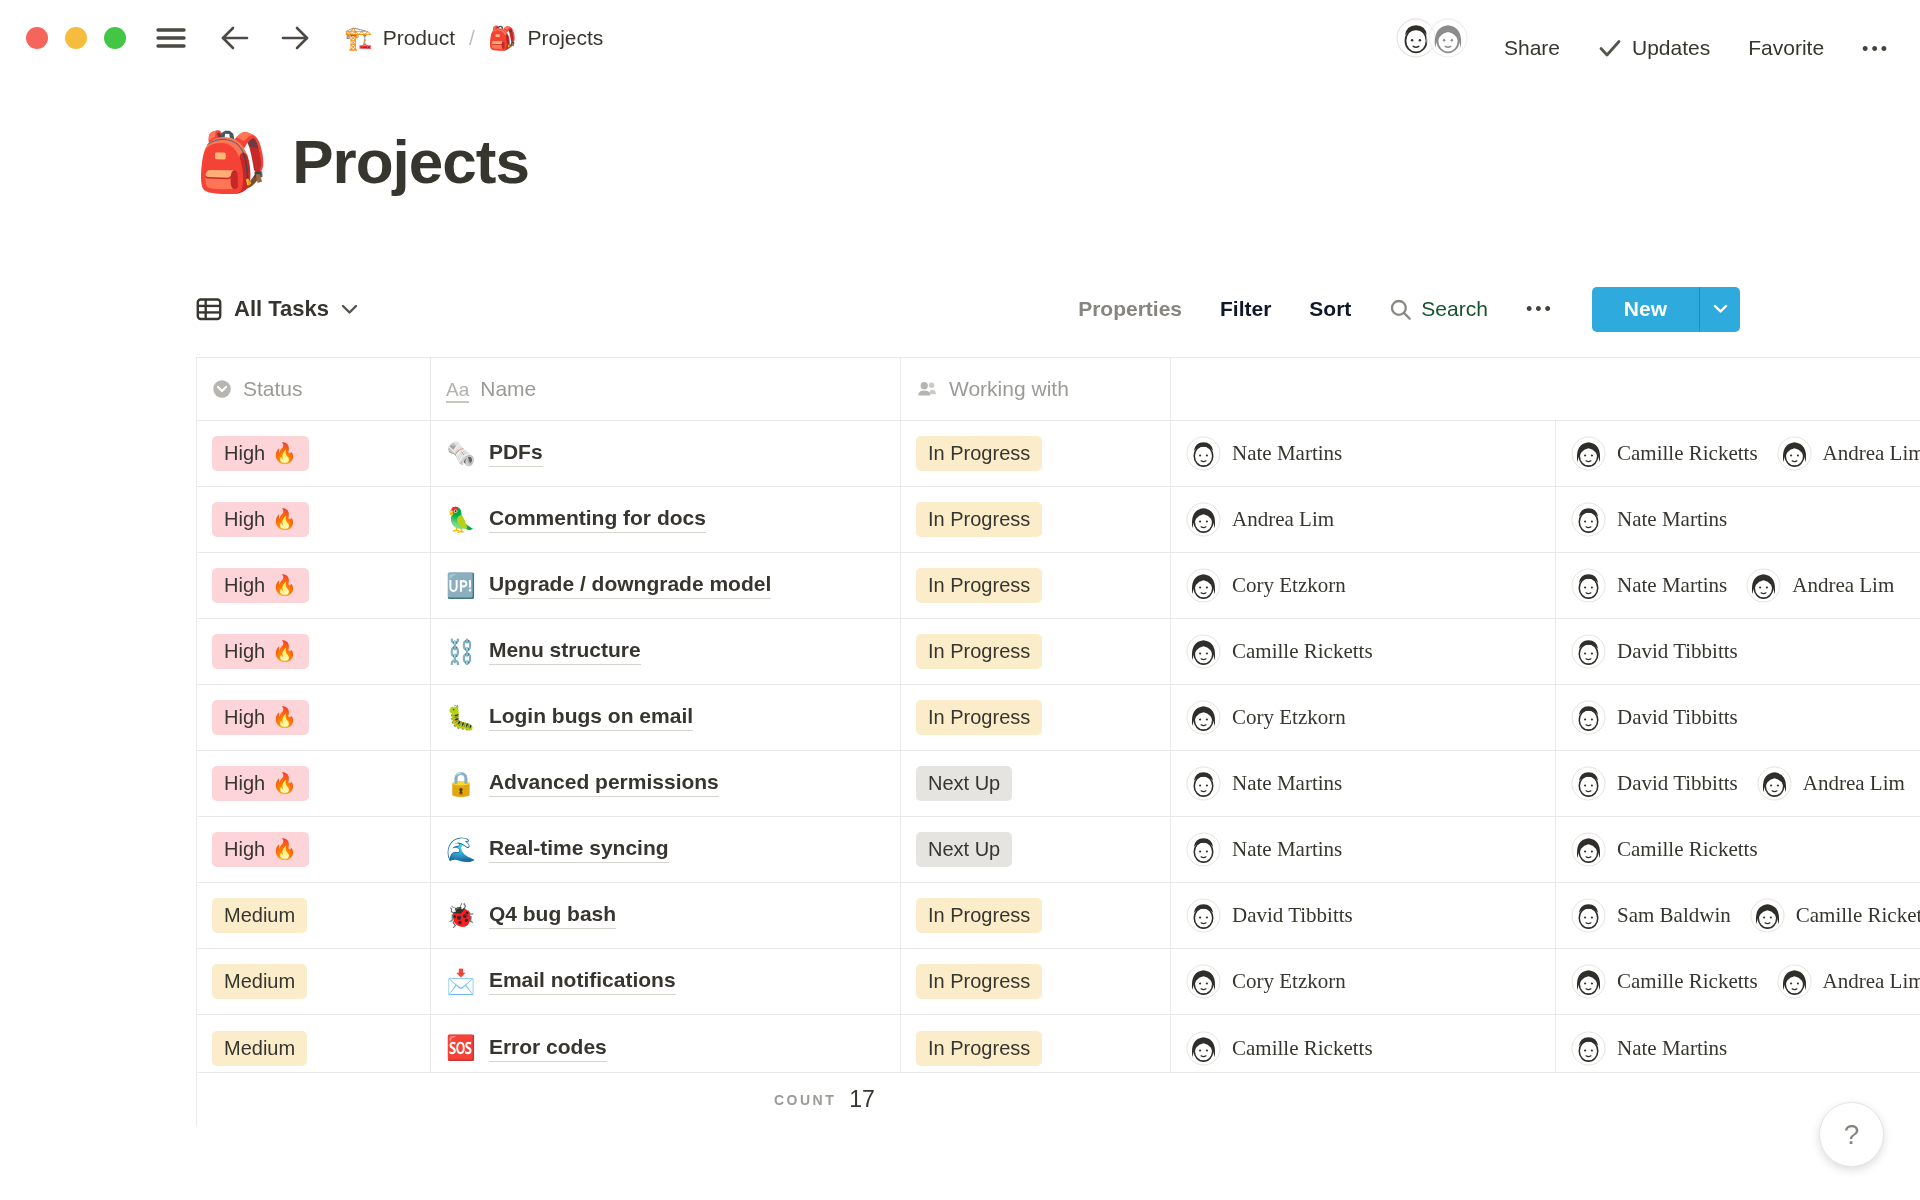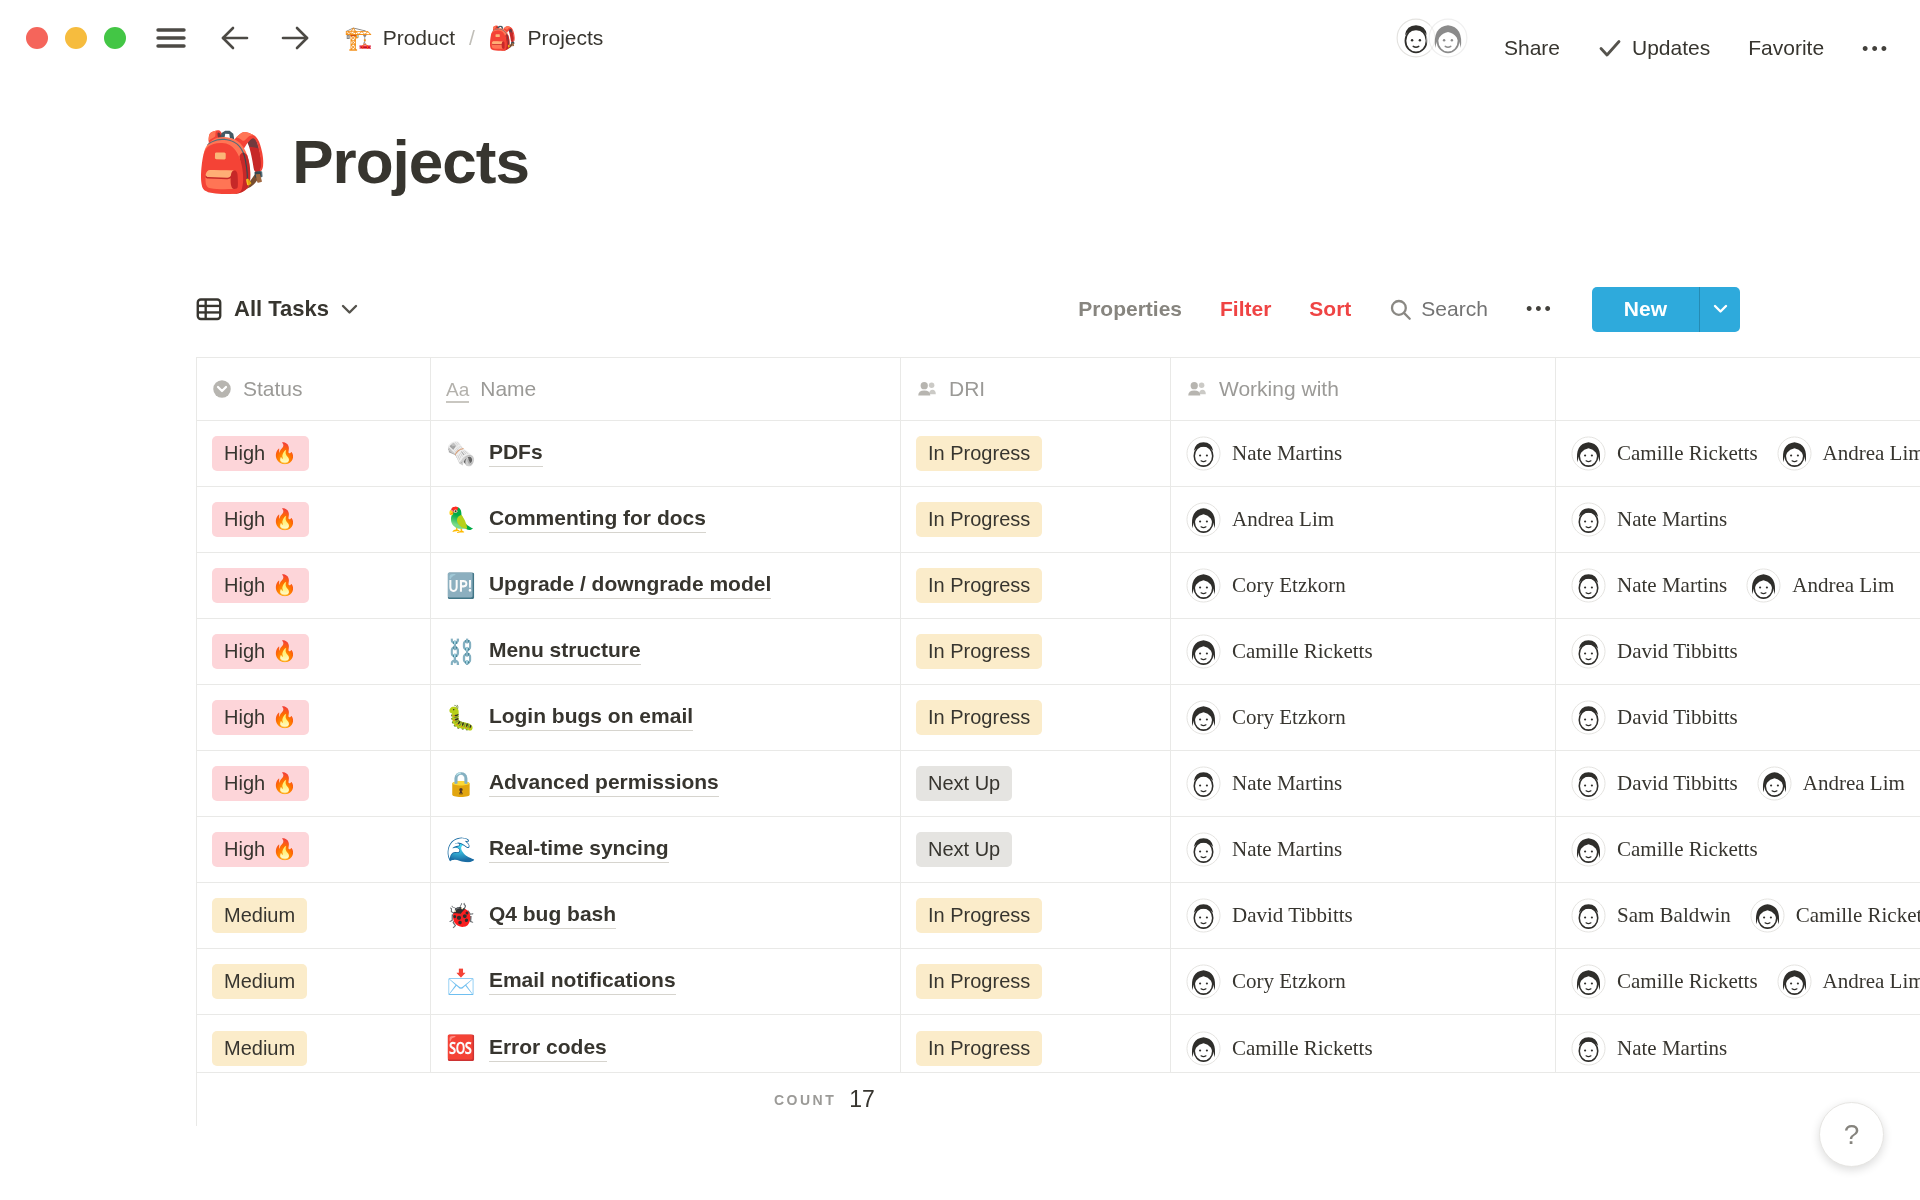--- a/index.html
+++ b/index.html
@@ -34,22 +34,22 @@
   .page-title { font-size:62px; font-weight:700; letter-spacing:-1px; color:#37352f; }
   .page-desc { margin-top:32px; font-size:22px; color:#37352f; }
 
   
   .view-bar { margin-top:88px; display:flex; align-items:center; justify-content:space-between; padding-right:180px; height:48px; }
   .view-switcher { display:flex; align-items:center; gap:12px; cursor:pointer; }
   .view-name { font-size:22px; font-weight:700; }
   .vb-right { display:flex; align-items:center; gap:38px; font-size:21px; }
   .vb-link { cursor:pointer;font-weight:bold; }
   .gray { color:#87857f; }
-  .blue { color:#ef4444; }
-  .search-group { display:flex; align-items:center; gap:9px; color:#737373; cursor:pointer; }
+  .blue { color:#0f172a; }
+  .search-group { display:flex; align-items:center; gap:9px; color:#14532d; cursor:pointer; }
   .new-btn { display:flex; align-items:stretch; background:#2eaadc; border-radius:5px; overflow:hidden; height:45px; cursor:pointer; }
   .new-btn-main { display:flex; align-items:center; padding:0 32px; color:#fff; font-size:21px; font-weight:600; }
   .new-btn-divider { width:1px; background:rgba(0,0,0,.18); }
   .new-btn-chevron { display:flex; align-items:center; justify-content:center; width:40px; }
 
   
   .table { margin-top:24px; width:1959px; border-left:1px solid #e9e9e7; }
   .trow { display:grid; grid-template-columns:234px 470px 270px 385px 600px; }
   .trow > .cell { border-right:1px solid #e9e9e7; display:flex; align-items:center; padding-left:15px; overflow:hidden; white-space:nowrap; }
   .thead { border-top:1px solid #e9e9e7; border-bottom:1px solid #e9e9e7; height:64px; }
@@ -245,33 +245,20 @@
           <span>
             <svg width="22" height="18" viewBox="0 0 20 16">
               <g fill="#b7b5b0">
                 <circle cx="14.2" cy="4.6" r="2.5" opacity=".72"></circle>
                 <path d="M11.8 12.8 Q12 8.6 15 8.6 Q18 8.6 18 12.8 Z" opacity=".72"></path>
                 <circle cx="7.5" cy="5" r="3.3"></circle>
                 <path d="M2 14 Q2 9.3 7.5 9.3 Q13 9.3 13 14 Z"></path>
               </g>
             </svg>
           </span>
-          <span>DRI</span>
-        </div>
-        <div class="cell">
-          <span>
-            <svg width="22" height="18" viewBox="0 0 20 16">
-              <g fill="#b7b5b0">
-                <circle cx="14.2" cy="4.6" r="2.5" opacity=".72"></circle>
-                <path d="M11.8 12.8 Q12 8.6 15 8.6 Q18 8.6 18 12.8 Z" opacity=".72"></path>
-                <circle cx="7.5" cy="5" r="3.3"></circle>
-                <path d="M2 14 Q2 9.3 7.5 9.3 Q13 9.3 13 14 Z"></path>
-              </g>
-            </svg>
-          </span>
           <span>Working with</span>
         </div>
       </div>
     <div class="tbody">
         <div class="trow">
           <div class="cell">
             <span class="tag tag-red">
               <span>High</span>
               <span>🔥</span>
             </span>

